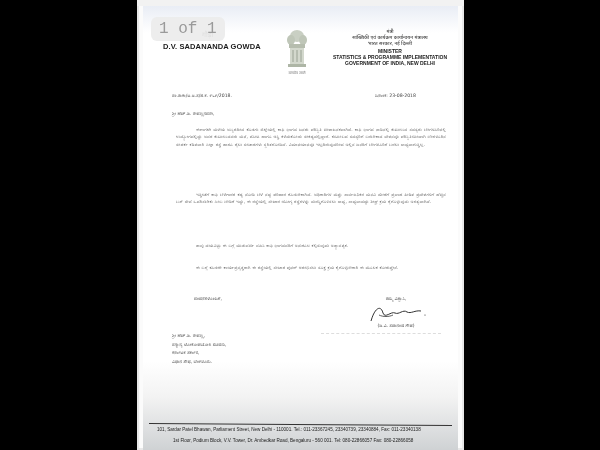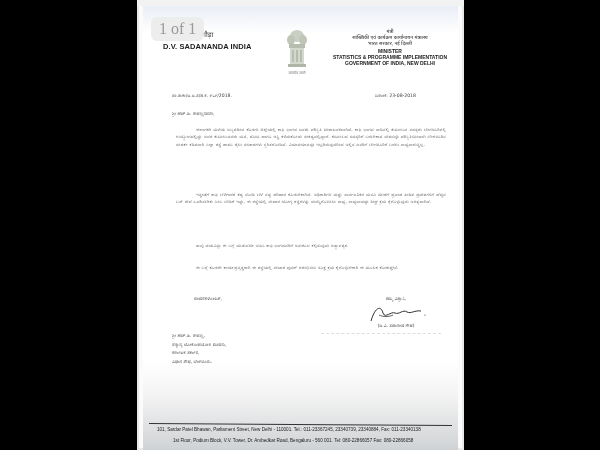--- a/index.html
+++ b/index.html
@@ -15,21 +15,21 @@
   .top-strip {
     position:absolute; left:0; top:0; width:100%; height:6px; background:#f2f2f2;
   }
   .scan {
     position:absolute; left:6px; top:6px; right:6px; bottom:0;
     background: linear-gradient(180deg, #e9edf5 0%, #ffffff 6%, #ffffff 80%, #f3f3f3 88%, #cfd2d4 100%);
   }
   .page-indicator {
     position:absolute; left:14px; top:17px; padding:3px 8px;
     background:rgba(235,235,235,0.92); border-radius:6px;
-    color:#9a9a9a; font-size:16px; font-family:Liberation Serif, serif;
+    color:#9a9a9a; font-size:16px; font-family:Liberation Mono, monospace;
   }
   .hi-name { position:absolute; left:59px; top:24px; font-size:7px; color:#333; }
   .en-name {
     position:absolute; left:20px; top:36px; font-size:7.5px; font-weight:bold; color:#1a1a1a;
     font-family:"Liberation Sans", sans-serif; letter-spacing:0.1px;
   }
   .emblem {
     position:absolute; left:142px; top:22px; width:24px; height:48px;
   }
   .ministry {
@@ -67,21 +67,21 @@
   .dash-line { position:absolute; left:178px; top:327px; width:120px; height:1px; border-top:1px dashed #ddd; }
 </style>
 </head>
 <body>
 
 <div class="page">
   <div class="top-strip"></div>
   <div class="scan">
 
     <div class="hi-name">गौड़ा</div>
-    <div class="en-name">D.V. SADANANDA INDIA</div>
+    <div class="en-name">D.V. SADANANDA GOWDA</div>
 
     <svg class="emblem" viewBox="0 0 24 48">
       <ellipse cx="12" cy="8" rx="7" ry="6" fill="#c9cfc3"></ellipse>
       <ellipse cx="6" cy="12" rx="4" ry="5" fill="#bfc6b8"></ellipse>
       <ellipse cx="18" cy="12" rx="4" ry="5" fill="#bfc6b8"></ellipse>
       <rect x="4" y="16" width="16" height="4" fill="#b6bdae"></rect>
       <rect x="5" y="20" width="14" height="16" fill="#d3d8cd"></rect>
       <line x1="8" y1="22" x2="8" y2="34" stroke="#9aa294" stroke-width="1"></line>
       <line x1="12" y1="22" x2="12" y2="34" stroke="#9aa294" stroke-width="1"></line>
       <line x1="16" y1="22" x2="16" y2="34" stroke="#9aa294" stroke-width="1"></line>

